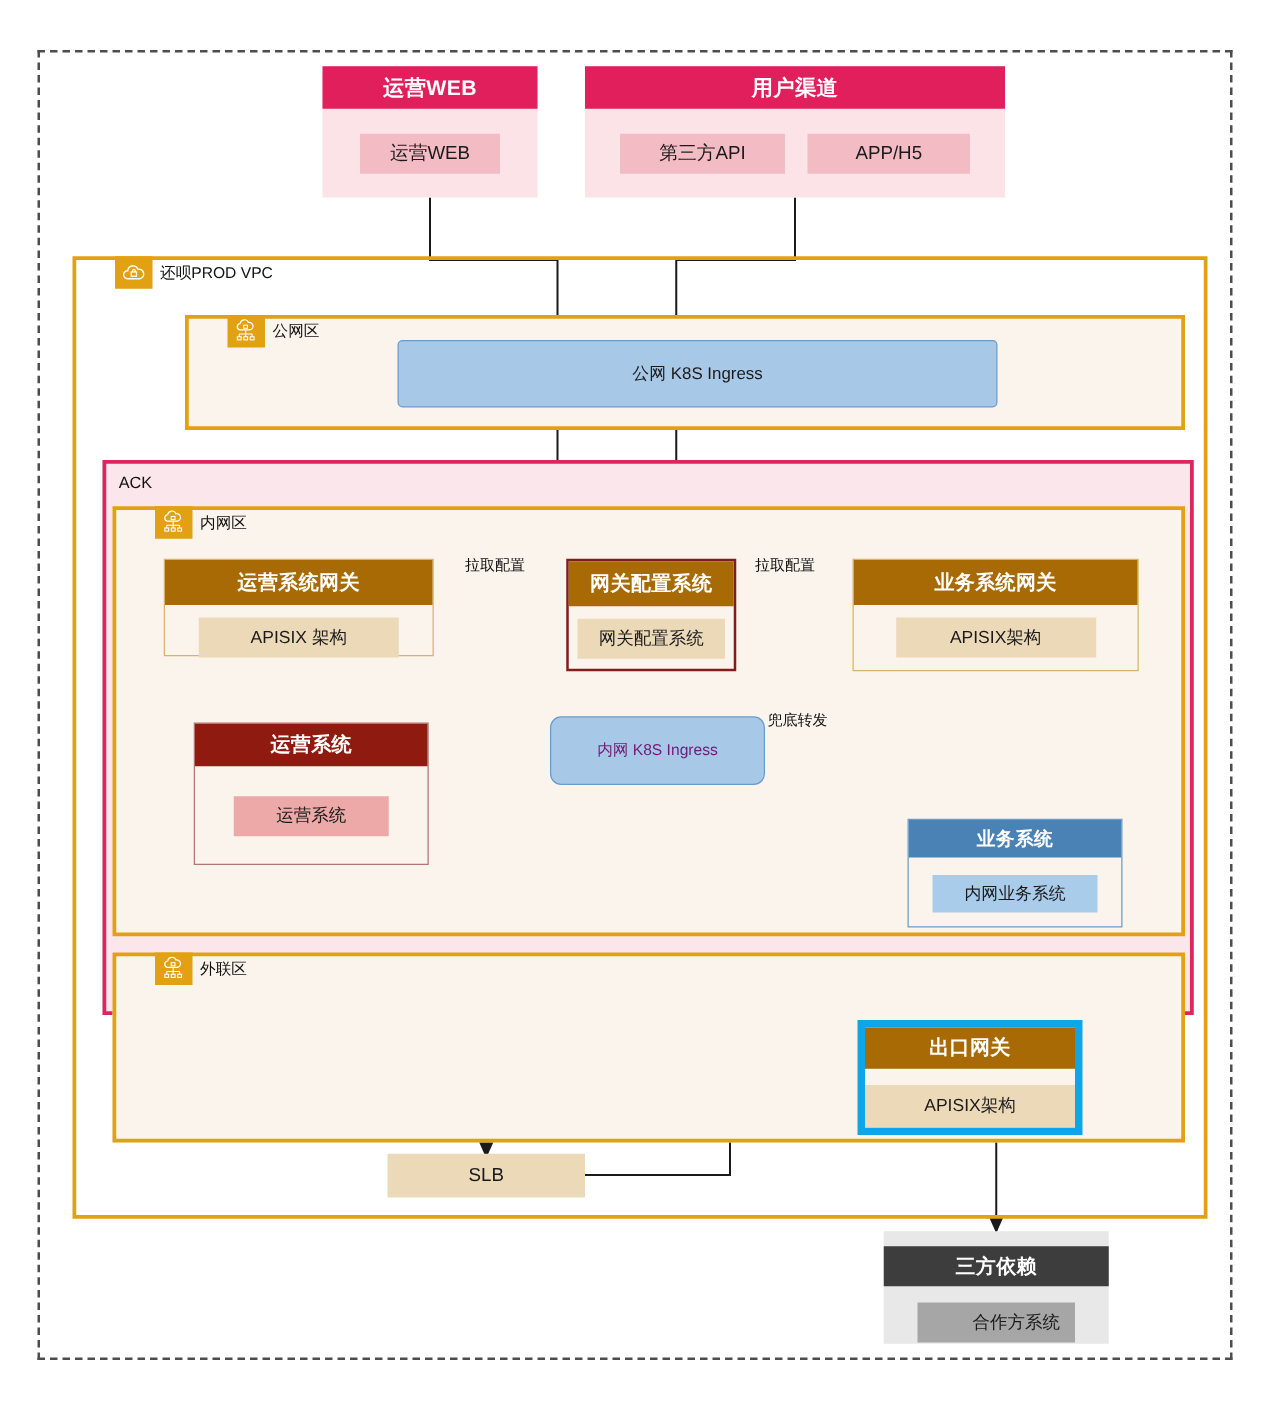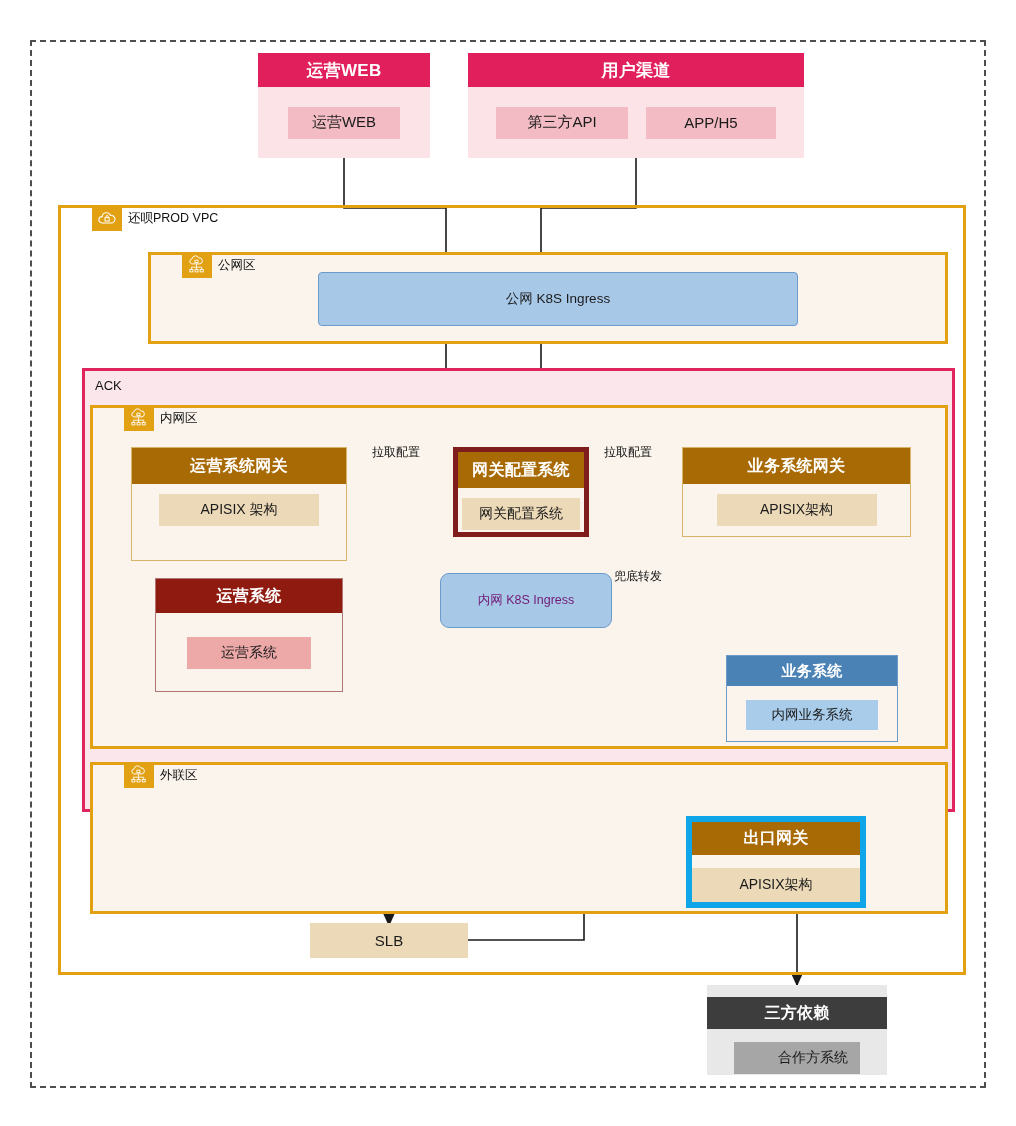--- a/index.html
+++ b/index.html
@@ -122,28 +122,28 @@
         <rect x="8.3" y="5.4" width="3.2" height="2.6" fill="none" stroke="#fff" stroke-width=".9"></rect>
         <path d="M10,9.6 v3.2 M4.6,12.8 h10.8 M4.6,12.8 v2.3 M10,12.8 v2.3 M15.4,12.8 v2.3" fill="none" stroke="#fff" stroke-width=".9"></path>
         <rect x="3" y="15.1" width="3.2" height="2.6" fill="none" stroke="#fff" stroke-width=".9"></rect>
         <rect x="8.4" y="15.1" width="3.2" height="2.6" fill="none" stroke="#fff" stroke-width=".9"></rect>
         <rect x="13.8" y="15.1" width="3.2" height="2.6" fill="none" stroke="#fff" stroke-width=".9"></rect>
       </svg>
     </div>
     <span class="ztext">内网区</span>
   </div>
 
-  <div class="node" style="left:131px;top:447px;width:216px;height:114px;background:#faf4ec;border:1px solid #d8b46a;">
+  <div class="node" style="left:131px;top:447px;width:216px;height:78px;background:#faf4ec;border:1px solid #d8b46a;">
     <div class="hdr" style="width:100%;height:36px;background:#a86a05;font-size:16px;">运营系统网关</div>
     <div class="bodybox" style="width:100%;height:52px;">
       <div class="chip" style="width:160px;height:32px;background:#ecd9b8;font-size:14px;">APISIX 架构</div>
     </div>
   </div>
 
-  <div class="node" style="left:453px;top:447px;width:136px;height:90px;background:#faf4ec;border:5px solid #7f1d1d;">
+  <div class="node" style="left:453px;top:447px;width:136px;height:90px;background:#faf4ec;border:2px solid #7f1d1d;">
     <div class="hdr" style="width:100%;height:36px;background:#a86a05;font-size:16px;">网关配置系统</div>
     <div class="bodybox" style="width:100%;height:52px;">
       <div class="chip" style="width:118px;height:32px;background:#ecd9b8;font-size:14px;">网关配置系统</div>
     </div>
   </div>
 
   <div class="node" style="left:682px;top:447px;width:229px;height:90px;background:#faf4ec;border:1px solid #d8b46a;">
     <div class="hdr" style="width:100%;height:36px;background:#a86a05;font-size:16px;">业务系统网关</div>
     <div class="bodybox" style="width:100%;height:52px;">
       <div class="chip" style="width:160px;height:32px;background:#ecd9b8;font-size:14px;">APISIX架构</div>

